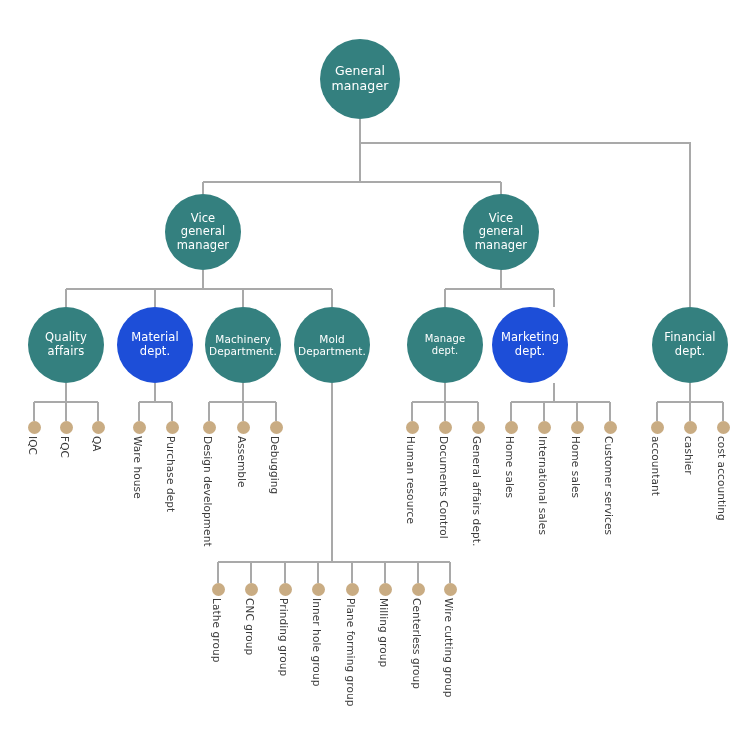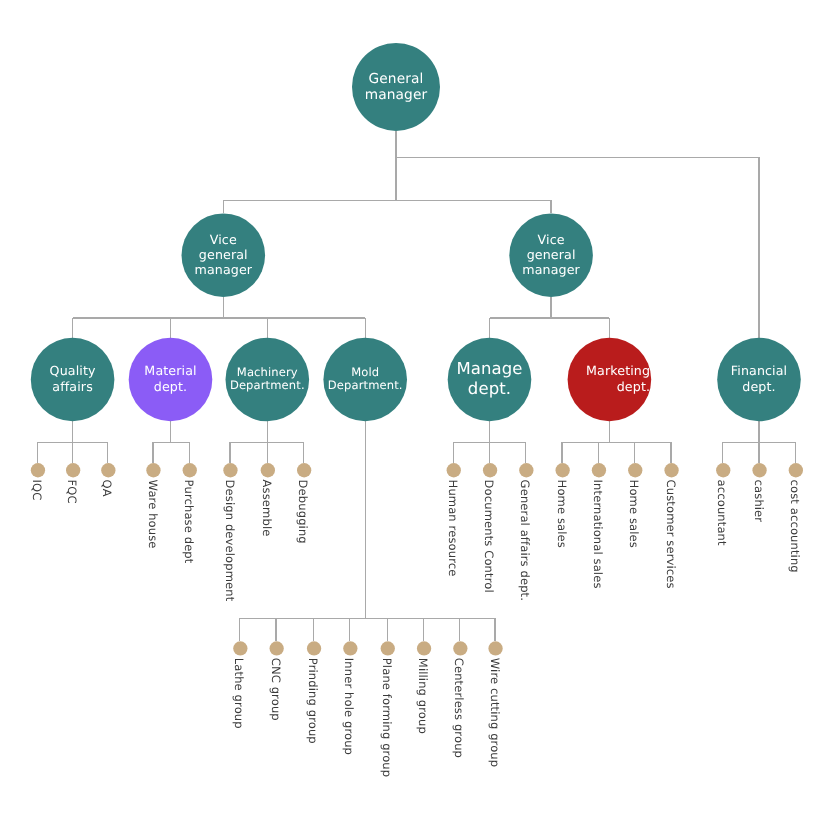--- a/index.html
+++ b/index.html
@@ -138,37 +138,37 @@
       </div>
       <div class="node-circle" style="left: 463px; top: 194px; width: 76px; height: 76px; background: rgb(52, 128, 127); color: rgb(255, 255, 255); font-size: 11.5px;">
         <span class="node-label">Vice
 general
 manager</span>
       </div>
       <div class="node-circle" style="left: 28px; top: 307px; width: 76px; height: 76px; background: rgb(52, 128, 127); color: rgb(255, 255, 255); font-size: 11.5px;">
         <span class="node-label">Quality
 affairs</span>
       </div>
-      <div class="node-circle" style="left: 117px; top: 307px; width: 76px; height: 76px; background: #8b5cf6; color: rgb(255, 255, 255); font-size: 11.5px;">
+      <div class="node-circle" style="left: 117px; top: 307px; width: 76px; height: 76px; background: #1d4ed8; color: rgb(255, 255, 255); font-size: 11.5px;">
         <span class="node-label">Material
 dept.</span>
       </div>
       <div class="node-circle" style="left: 205px; top: 307px; width: 76px; height: 76px; background: rgb(52, 128, 127); color: rgb(255, 255, 255); font-size: 10.5px;">
         <span class="node-label">Machinery
 Department.</span>
       </div>
       <div class="node-circle" style="left: 294px; top: 307px; width: 76px; height: 76px; background: rgb(52, 128, 127); color: rgb(255, 255, 255); font-size: 10.5px;">
         <span class="node-label">Mold
 Department.</span>
       </div>
-      <div class="node-circle" style="left: 407px; top: 307px; width: 76px; height: 76px; background: rgb(52, 128, 127); color: rgb(255, 255, 255); font-size: 15px;">
+      <div class="node-circle" style="left: 407px; top: 307px; width: 76px; height: 76px; background: rgb(52, 128, 127); color: rgb(255, 255, 255); font-size: 10px;">
         <span class="node-label">Manage
 dept.</span>
       </div>
-      <div class="node-circle" style="left: 516px; top: 307px; width: 76px; height: 76px; background: #b91c1c; color: rgb(255, 255, 255); font-size: 11.5px; text-align: right;">
+      <div class="node-circle" style="left: 492px; top: 307px; width: 76px; height: 76px; background: #1d4ed8; color: rgb(255, 255, 255); font-size: 11.5px;">
         <span class="node-label">Marketing
 dept.</span>
       </div>
       <div class="node-circle" style="left: 652px; top: 307px; width: 76px; height: 76px; background: rgb(52, 128, 127); color: rgb(255, 255, 255); font-size: 11.5px;">
         <span class="node-label">Financial
 dept.</span>
       </div>
     </div>
   <div id="leaf-layer">
       <div class="leaf-dot" style="left: 27.5px; top: 420.5px; background: rgb(201, 172, 131);"></div>

